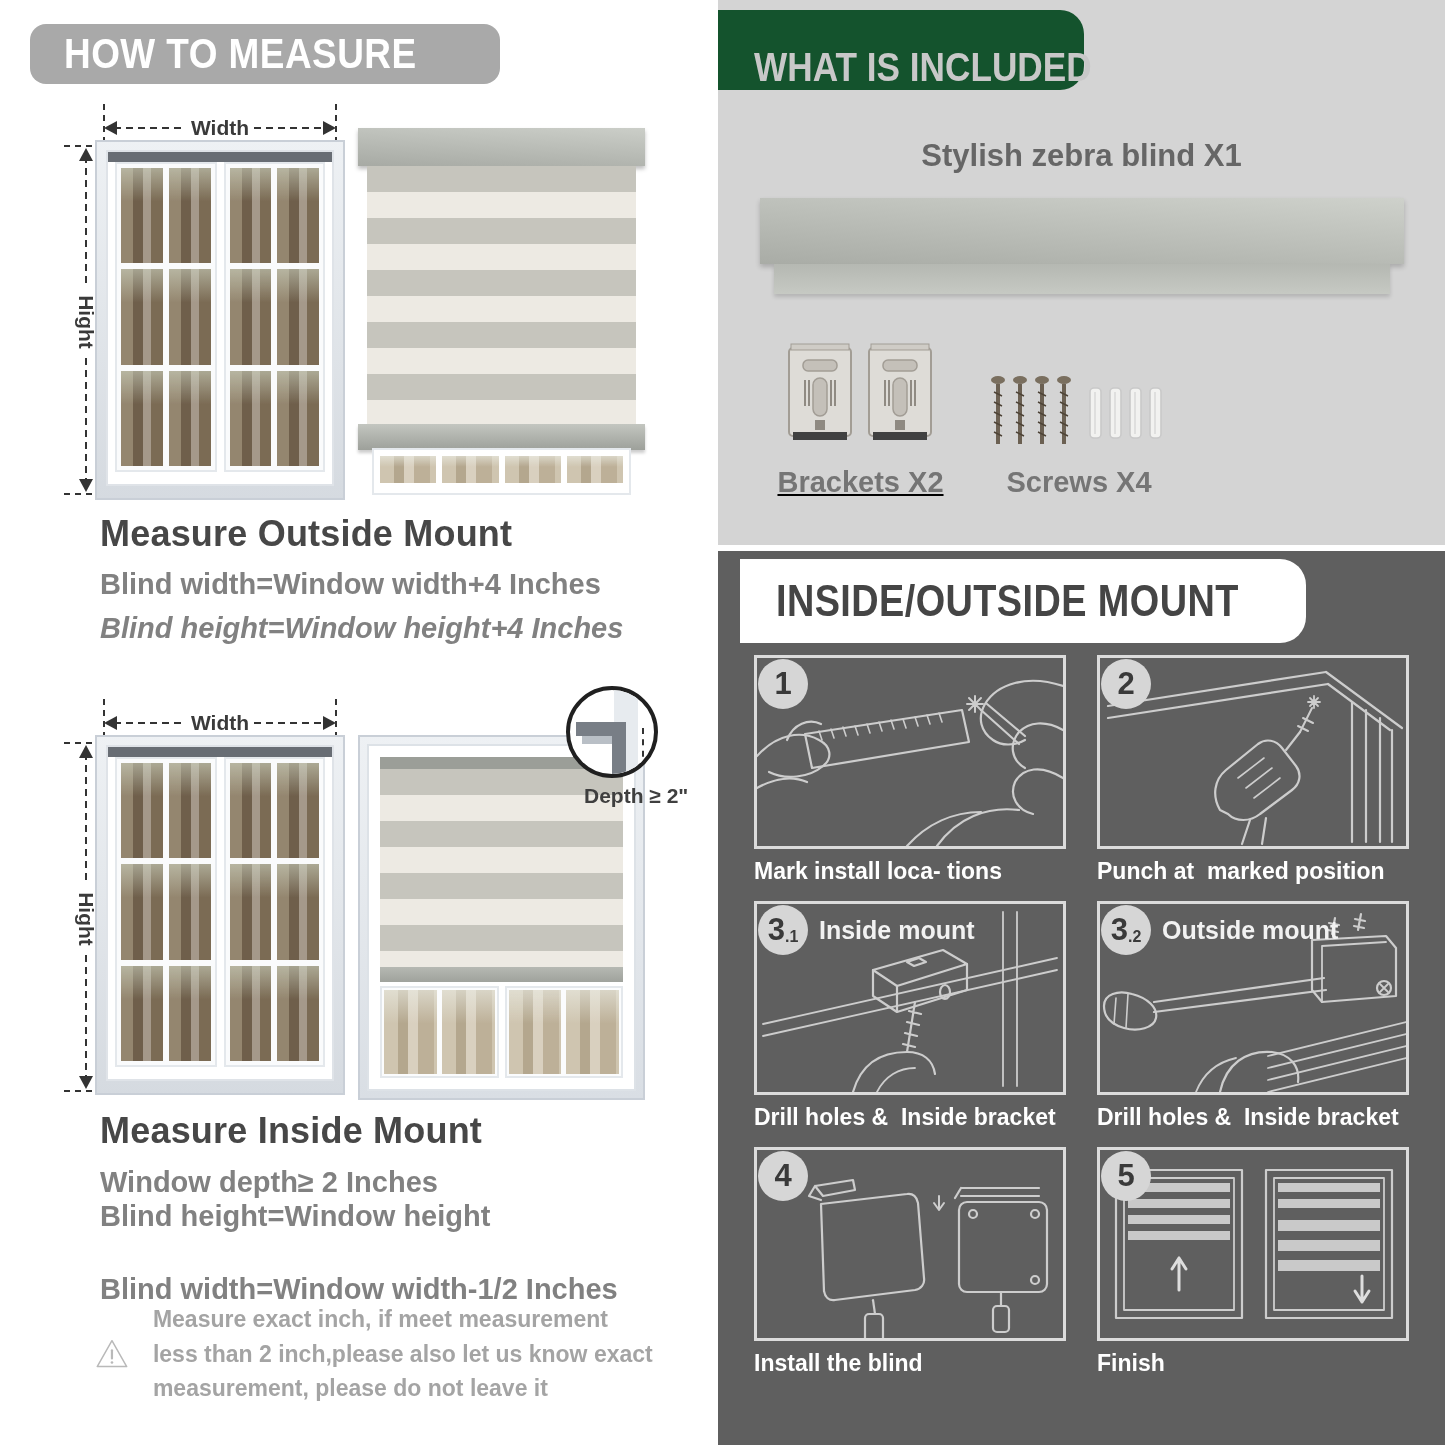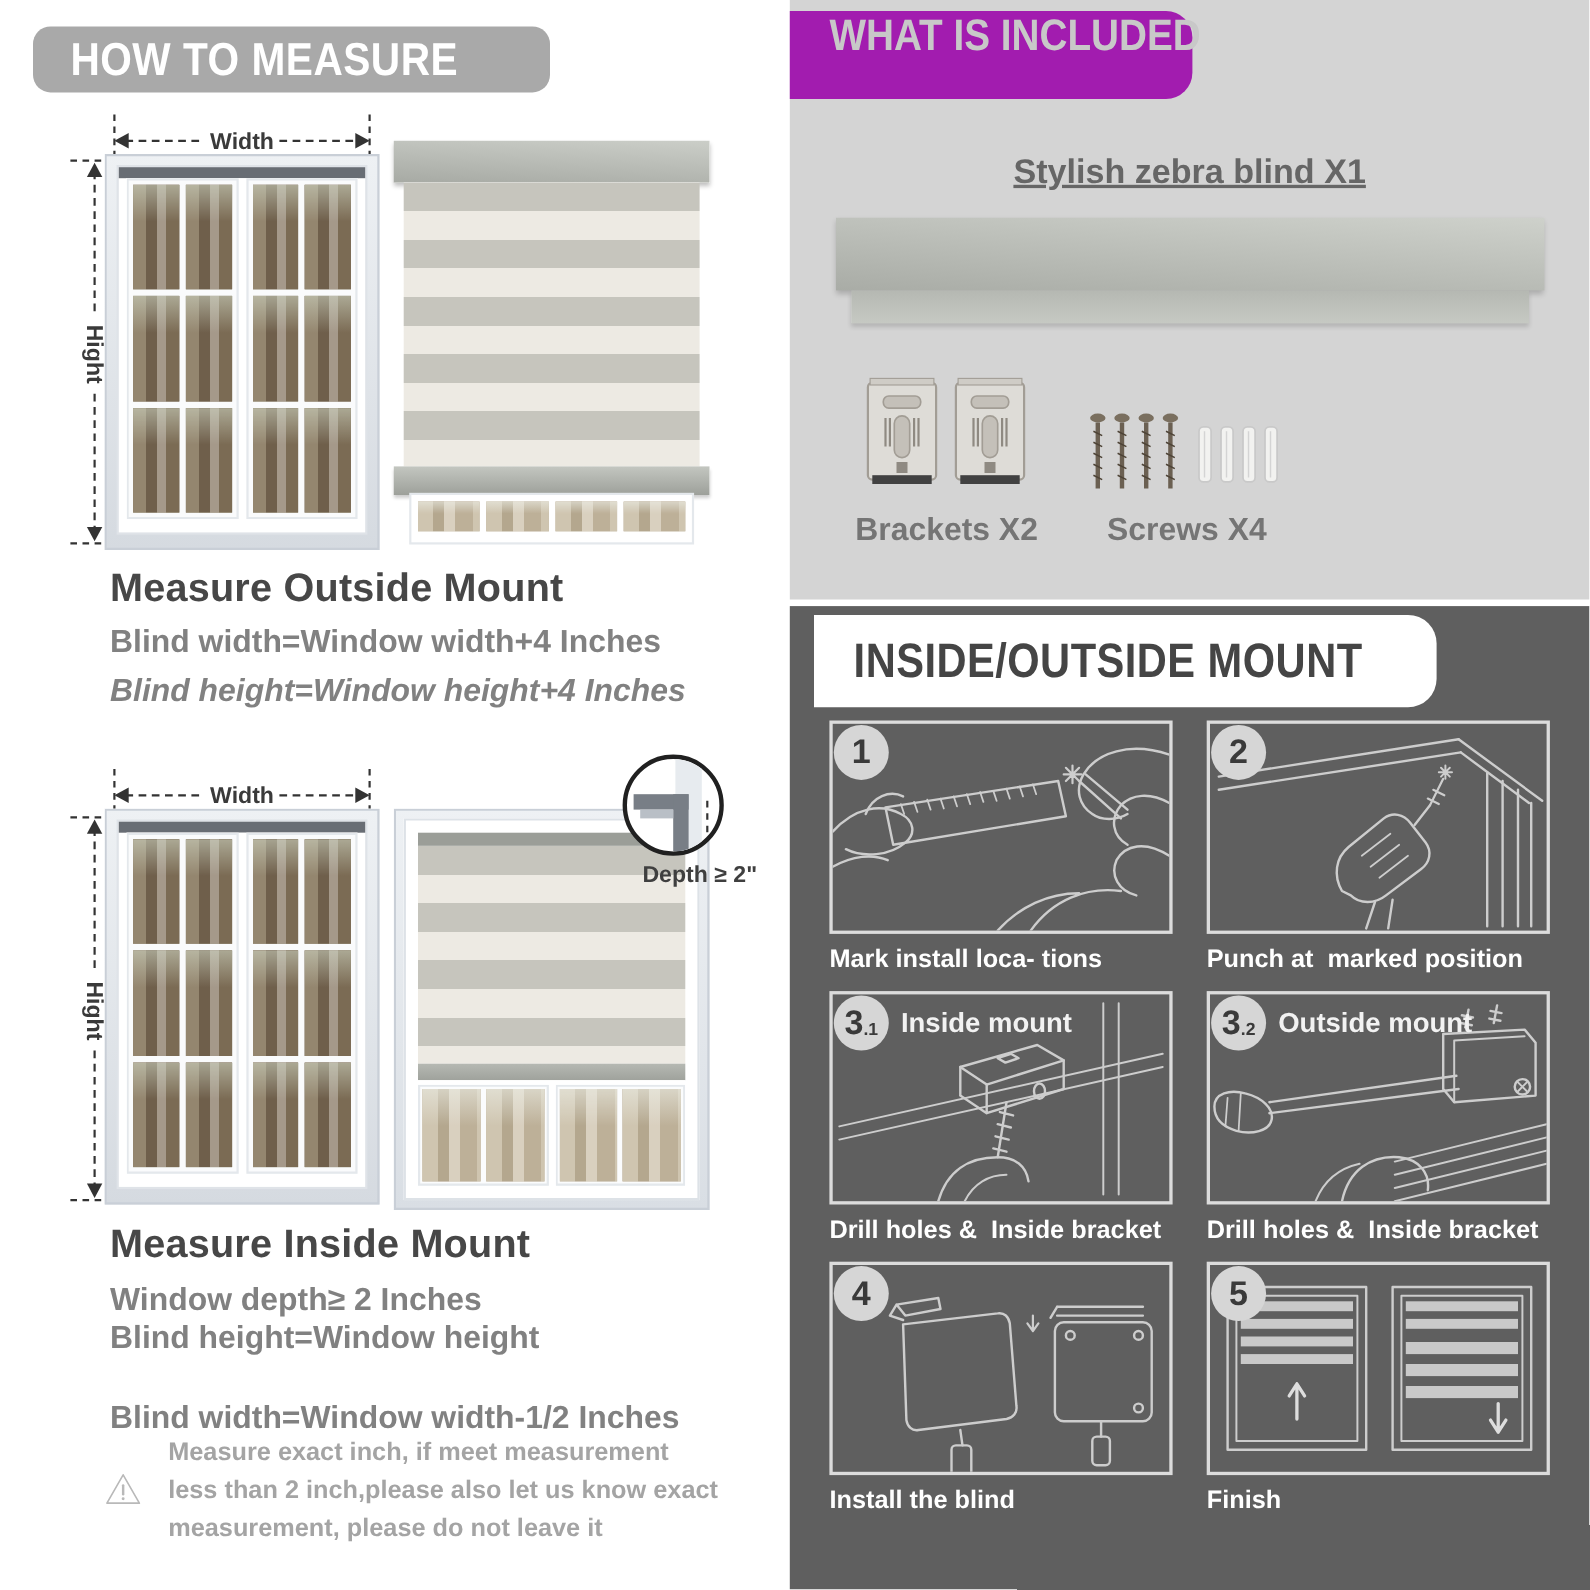--- a/index.html
+++ b/index.html
@@ -76,35 +76,35 @@
   .depth-label { left:584px; top:784px; font-size:21px; font-weight:bold; color:#3f3f3f; z-index:6; }
 
   .m-title { left:100px; font-size:36px; font-weight:bold; color:#474747; letter-spacing:.2px; }
   .m-rule  { left:100px; font-size:29px; font-weight:bold; color:#818181; }
 
   .warn { left:95px; top:1302px; width:560px; display:flex; gap:24px; align-items:center; }
   .warn-text { font-size:23px; font-weight:bold; color:#a4a4a4; line-height:1.5; }
 
   
   .inc-panel { left:718px; top:0; width:727px; height:545px; background:#d4d4d4; }
-  .inc-header { position:absolute; left:0; top:10px; width:366px; height:80px; background:#a21caf;
-    border-radius:0 24px 24px 0; display:flex; align-items:flex-start; padding-left:36px; }
+  .inc-header { position:absolute; left:0; top:10px; width:366px; height:80px; background:#14532d;
+    border-radius:0 24px 24px 0; display:flex; align-items:flex-end; padding-left:36px; }
   .inc-header span { color:#c8c8c8; font-size:40px; font-weight:bold;
     transform:scaleX(.88); transform-origin:left center; white-space:nowrap; }
   .blind-name { position:absolute; top:138px; width:100%; text-align:center;
-    font-size:31px; font-weight:bold; color:#666;text-decoration:underline; }
+    font-size:31px; font-weight:bold; color:#666; }
   .headrail { position:absolute; left:42px; top:198px; width:644px; height:66px;
     background:linear-gradient(184deg,#ced1cb,#a9aca6); box-shadow:0 3px 5px rgba(0,0,0,.2); }
   .headrail-lip { position:absolute; left:56px; top:264px; width:616px; height:30px;
     background:linear-gradient(180deg,#b5b8b2,#c6c9c3); box-shadow:0 3px 4px rgba(0,0,0,.15); }
   .inc-items { position:absolute; left:30px; top:330px; width:667px; display:flex; }
   .inc-item { display:flex; flex-direction:column; align-items:center; }
   .inc-item .art { height:122px; display:flex; align-items:flex-end; justify-content:center; }
   .inc-item .lbl { margin-top:14px; font-size:29px; font-weight:bold; color:#757575; }
-  .it-brackets { width:225px; } .it-safety { width:230px; } .it-screws { width:212px; }
+  .it-brackets { width:225px;text-decoration:underline; } .it-safety { width:230px; } .it-screws { width:212px; }
 
   
   .mount-panel { left:718px; top:551px; width:727px; height:894px; background:#5f5f5f; }
   .mount-header { position:absolute; left:22px; top:8px; width:566px; height:84px; background:#fff;
     border-radius:0 26px 26px 0; display:flex; align-items:center; padding-left:36px; }
   .mount-header span { color:#454545; font-size:44px; font-weight:bold; letter-spacing:.5px;
     transform:scaleX(.86); transform-origin:left center; white-space:nowrap; }
   .steps { position:absolute; left:36px; top:104px; width:655px;
     display:grid; grid-template-columns:312px 312px; column-gap:31px; row-gap:16px; }
   .panel { width:312px; height:194px; border:3px solid #dcdcdc; position:relative; }

